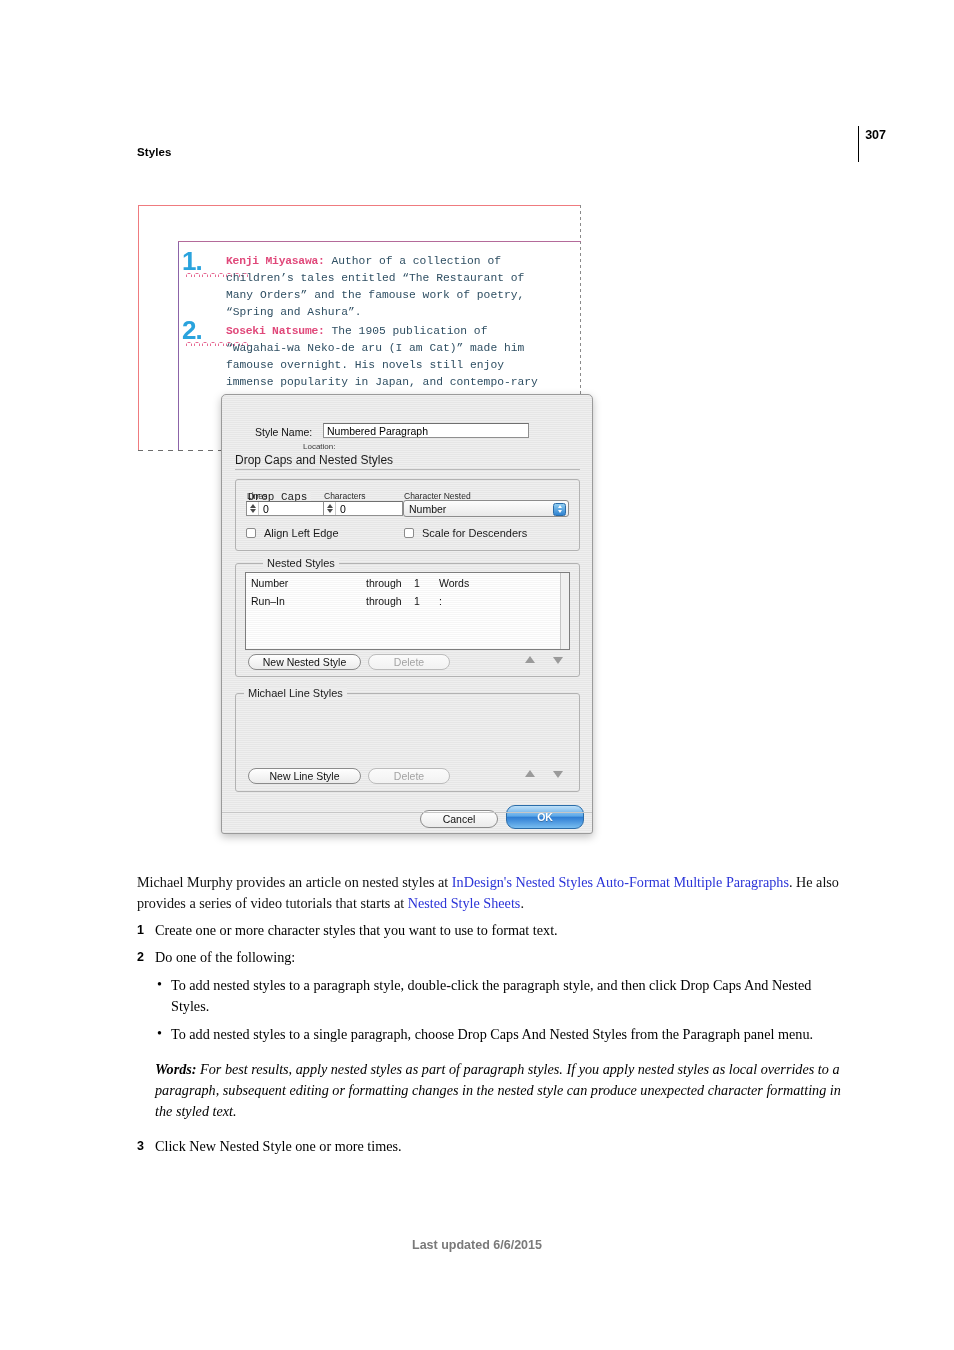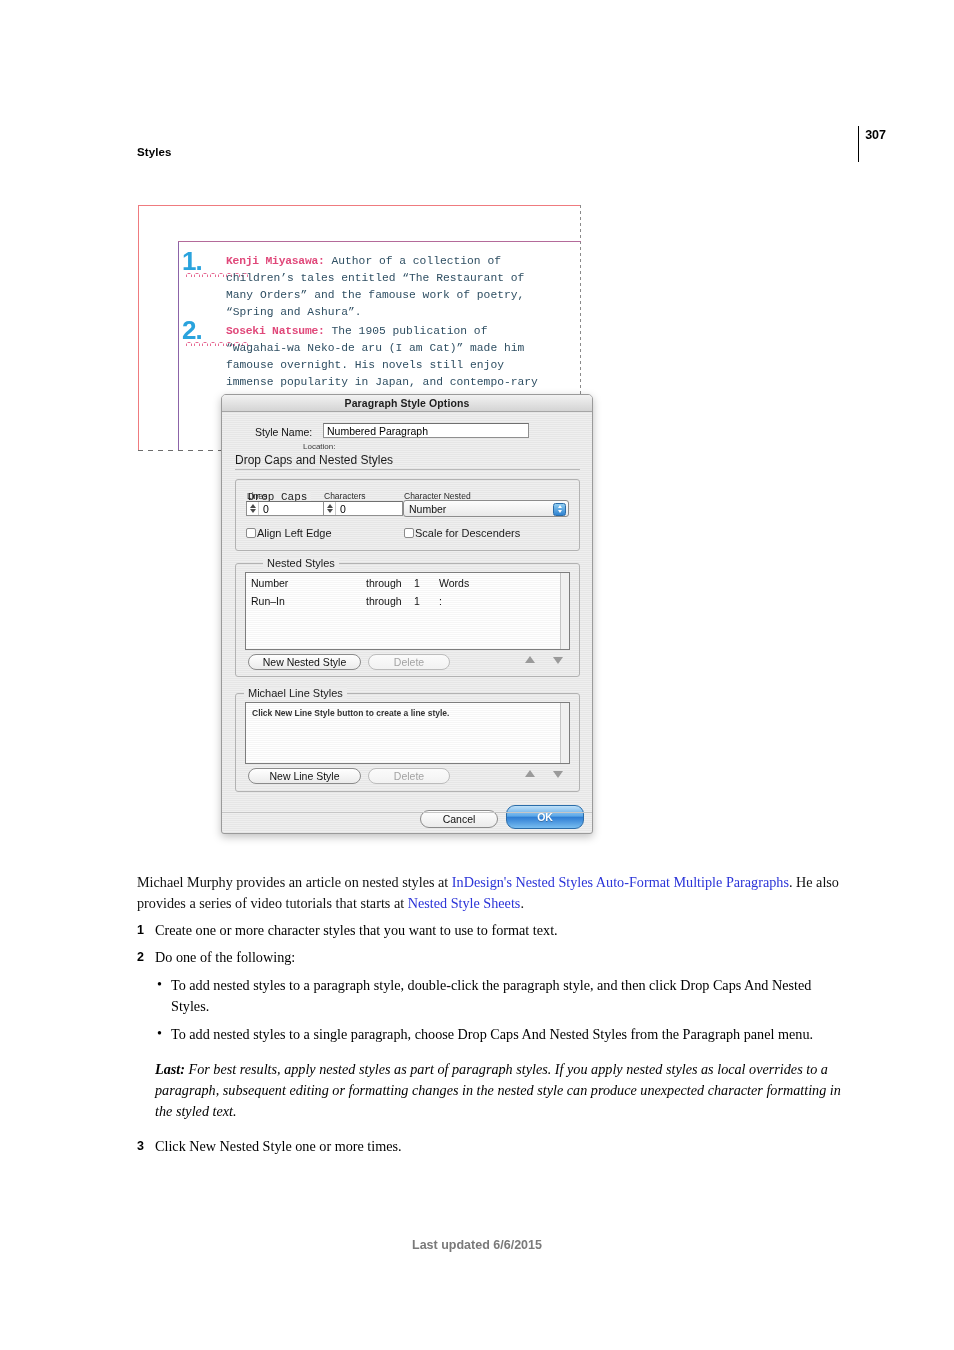--- a/index.html
+++ b/index.html
@@ -82,21 +82,21 @@
            padding-left:5px; font-size:10.5px; }
   .popup .btn { position:absolute; right:2px; top:1.5px; width:13px; height:13px; border-radius:2.5px;
                 background: linear-gradient(to bottom,#8fcdf2,#2f82d0);
                 border:1px solid #2a6ca8; display:flex; flex-direction:column;
                 align-items:center; justify-content:center; }
   .popup .btn .u { width:0;height:0;border-left:2.5px solid transparent;border-right:2.5px solid transparent;
                    border-bottom:3px solid #fff; }
   .popup .btn .d { width:0;height:0;border-left:2.5px solid transparent;border-right:2.5px solid transparent;
                    border-top:3px solid #fff; margin-top:1.5px; }
 
-  .chk { position:absolute; display:flex; align-items:center; gap:1px; font-size:11px; color:#1b1b1b; }
+  .chk { position:absolute; display:flex; align-items:center; gap:8px; font-size:11px; color:#1b1b1b; }
   .chk .box { width:10px; height:10px; background:#fff; border:1px solid #8b8b8b; border-radius:2px; }
 
   .listbox { position:absolute; background:#fbfbfb; border:1px solid #7d7d7d;
              background-image: repeating-linear-gradient(to bottom, #ffffff 0 1px, #f6f6f6 1px 2px); }
   .listbox .sb { position:absolute; right:0; top:0; width:9px; height:100%;
                  background:#f0f0f0; border-left:1px solid #c4c4c4; }
   .lrow { position:absolute; left:5px; font-size:10.5px; color:#111; white-space:nowrap; }
   .lrow .c1 { position:absolute; left:0; width:115px; }
   .lrow .c2 { position:absolute; left:115px; width:48px; }
   .lrow .c3 { position:absolute; left:163px; width:25px; }
@@ -164,23 +164,20 @@
 
   <div class="numcol" style="left:44px; top:110px;">2.</div>
   <div class="squiggle" style="left:48px; top:135px; width:62px;"></div>
   <div class="listtext" style="left:88px; top:118px;">
     <b>Soseki Natsume:</b><span> The 1905 publication of “Wagahai-wa Neko-de aru (I am Cat)” made him famouse overnight. His novels still enjoy immense popularity in Japan, and contempo-rary Japanese writers continue to be affected by his work.</span>
   </div>
 </div>
 
 <div class="dialog">
 
-  <div class="titlebar">
-    <span class="titlebar-txt">Paragraph Style Options</span>
-  </div>
 
   <div class="lbl-stylename">Style Name:</div>
   <div class="fld-stylename">Numbered Paragraph</div>
   <div class="lbl-location">Location:</div>
   <div class="sect-title">Drop Caps and Nested Styles</div>
   <div class="sect-rule"></div>
 
   <div class="group" style="left:13px; top:84px; width:345px; height:72px;"></div>
   <div class="group-lbl" style="left:22px; top:96px;font-family:Liberation Mono, monospace;">Drop Caps</div>
 
@@ -240,24 +237,20 @@
   </div>
 
   <div class="pill" style="left:26px; top:259px; width:113px;">New Nested Style</div>
   <div class="pill dis" style="left:146px; top:259px; width:82px;">Delete</div>
   <div class="arrbtn arr-up" style="left:303px; top:261px;"></div>
   <div class="arrbtn arr-dn" style="left:331px; top:262px;"></div>
 
   <div class="group" style="left:13px; top:298px; width:345px; height:99px;"></div>
   <div class="group-lbl" style="left:22px; top:292px;">Michael Line Styles</div>
 
-  <div class="listbox" style="left:23px; top:307px; width:325px; height:62px;">
-    <div class="placeholder">Click New Line Style button to create a line style.</div>
-    <div class="sb"></div>
-  </div>
 
   <div class="pill" style="left:26px; top:373px; width:113px;">New Line Style</div>
   <div class="pill dis" style="left:146px; top:373px; width:82px;">Delete</div>
   <div class="arrbtn arr-up" style="left:303px; top:375px;"></div>
   <div class="arrbtn arr-dn" style="left:331px; top:376px;"></div>
 
   <div class="pill" style="left:198px; top:415px; width:78px; height:18px;">Cancel</div>
   <div class="pill ok" style="left:284px; top:410px; width:78px; height:24px;">OK</div>
   <div class="btm-rule"></div>
 </div>
@@ -281,21 +274,21 @@
     <div class="bul">
       <span class="dot">•</span>
       <span>To add nested styles to a paragraph style, double-click the paragraph style, and then click Drop Caps And Nested Styles.</span>
     </div>
     <div class="bul">
       <span class="dot">•</span>
       <span>To add nested styles to a single paragraph, choose Drop Caps And Nested Styles from the Paragraph panel menu.</span>
     </div>
   </div>
 
-  <p class="note"><b>Last:</b><span> For best results, apply nested styles as part of paragraph styles. If you apply nested styles as local overrides to a paragraph, subsequent editing or formatting changes in the nested style can produce unexpected character formatting in the styled text.</span></p>
+  <p class="note"><b>Words:</b><span> For best results, apply nested styles as part of paragraph styles. If you apply nested styles as local overrides to a paragraph, subsequent editing or formatting changes in the nested style can produce unexpected character formatting in the styled text.</span></p>
 
   <div class="step" style="margin-top:14px;">
     <span class="num">3</span>
     <span>Click New Nested Style one or more times.</span>
   </div>
 </div>
 
 <div class="footer">Last updated 6/6/2015</div>
 
 </body></html>

